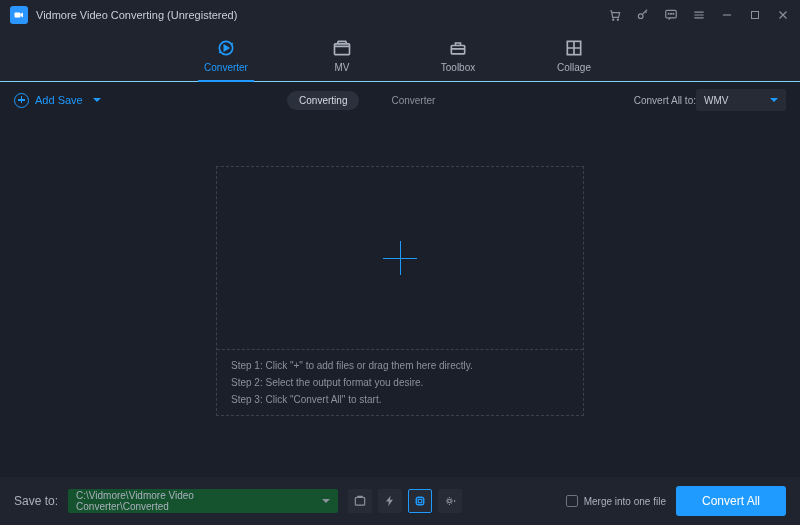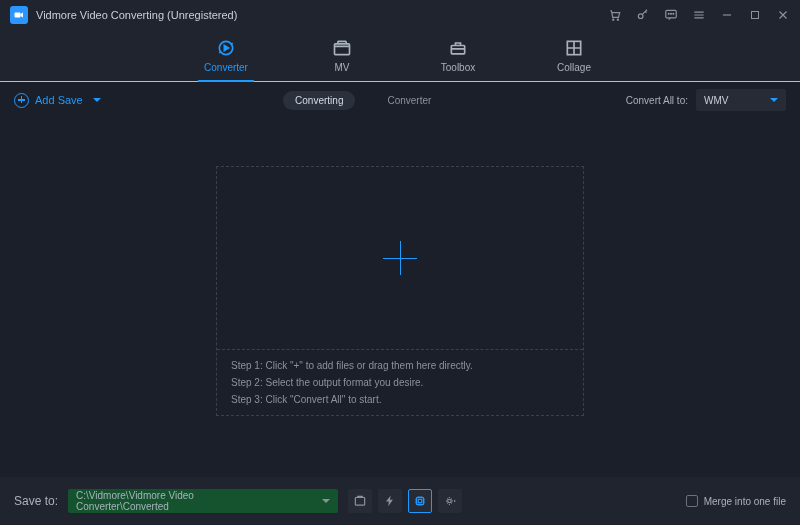--- a/index.html
+++ b/index.html
@@ -21,21 +21,21 @@
   .add-files { display: flex; align-items: center; gap: 6px; color: #1f9aff; cursor: pointer; font-size: 11px; }
   .addplus { width: 15px; height: 15px; border: 1.5px solid #1f9aff; border-radius: 50%; position: relative; }
   .addplus::before, .addplus::after { content: ""; position: absolute; background: #1f9aff; }
   .addplus::before { width: 7px; height: 1.5px; top: 5.75px; left: 2.75px; }
   .addplus::after  { width: 1.5px; height: 7px; left: 5.75px; top: 2.75px; }
   .chev-down { margin-left: 4px; width: 0; height: 0; border-left: 4px solid transparent; border-right: 4px solid transparent; border-top: 4px solid #1f9aff; }
   .sub-center { flex: 1; display: flex; justify-content: center; }
   .seg { display: flex; gap: 20px; align-items: center; }
   .seg-btn { padding: 4px 12px; border-radius: 10px; font-size: 10px; color: #8b919d; cursor: pointer; }
   .seg-btn.active { background: #2a303c; color: #d6dbe4; }
-  .convert-all-to { display: flex; align-items: center; gap: 8px; font-size: 10px; color: #a9b1bd; }
+  .convert-all-to { display: flex; align-items: center; font-size: 10px; color: #a9b1bd; }
   .fmt-select { background: #262b36; height: 22px; min-width: 90px; padding: 0 8px; display: flex; align-items: center; justify-content: space-between; border-radius: 2px; cursor: pointer; color: #c9cfd9; }
   .fmt-select .chev-down { border-top-color: #1f9aff; }
   .content { position: relative; height: 407px; background: #1b1f29; }
   .dropzone { position: absolute; left: 216px; top: 48px; width: 368px; height: 250px; border: 1px dashed #3a4050; display: flex; flex-direction: column; }
   .drop-top { flex: 1; display: flex; align-items: center; justify-content: center; border-bottom: 1px dashed #3a4050; cursor: pointer; }
   .bigplus { position: relative; width: 34px; height: 34px; }
   .bigplus::before, .bigplus::after { content: ""; position: absolute; background: #1f9aff; }
   .bigplus::before { width: 34px; height: 1px; top: 16.5px; left: 0; }
   .bigplus::after  { width: 1px; height: 34px; left: 16.5px; top: 0; }
   .drop-bottom { padding: 10px 14px; display: flex; flex-direction: column; gap: 6px; }
@@ -216,13 +216,14 @@
           <path d="M11 5v2M11 17v2M5 12h2M15 12h2M7 8l1 1M15 8l-1 1M7 16l1-1M15 16l-1-1"></path>
           <path d="M19 10l3 2-3 2z" fill="currentColor" stroke="none"></path>
         </svg>
       </div>
   </div>
   <div class="footer-spacer"></div>
   <div class="merge">
     <div class="cb"></div>
     <span>Merge into one file</span>
   </div>
+  <div class="convert-btn">Convert All</div>
 </div>
 
 </body></html>

